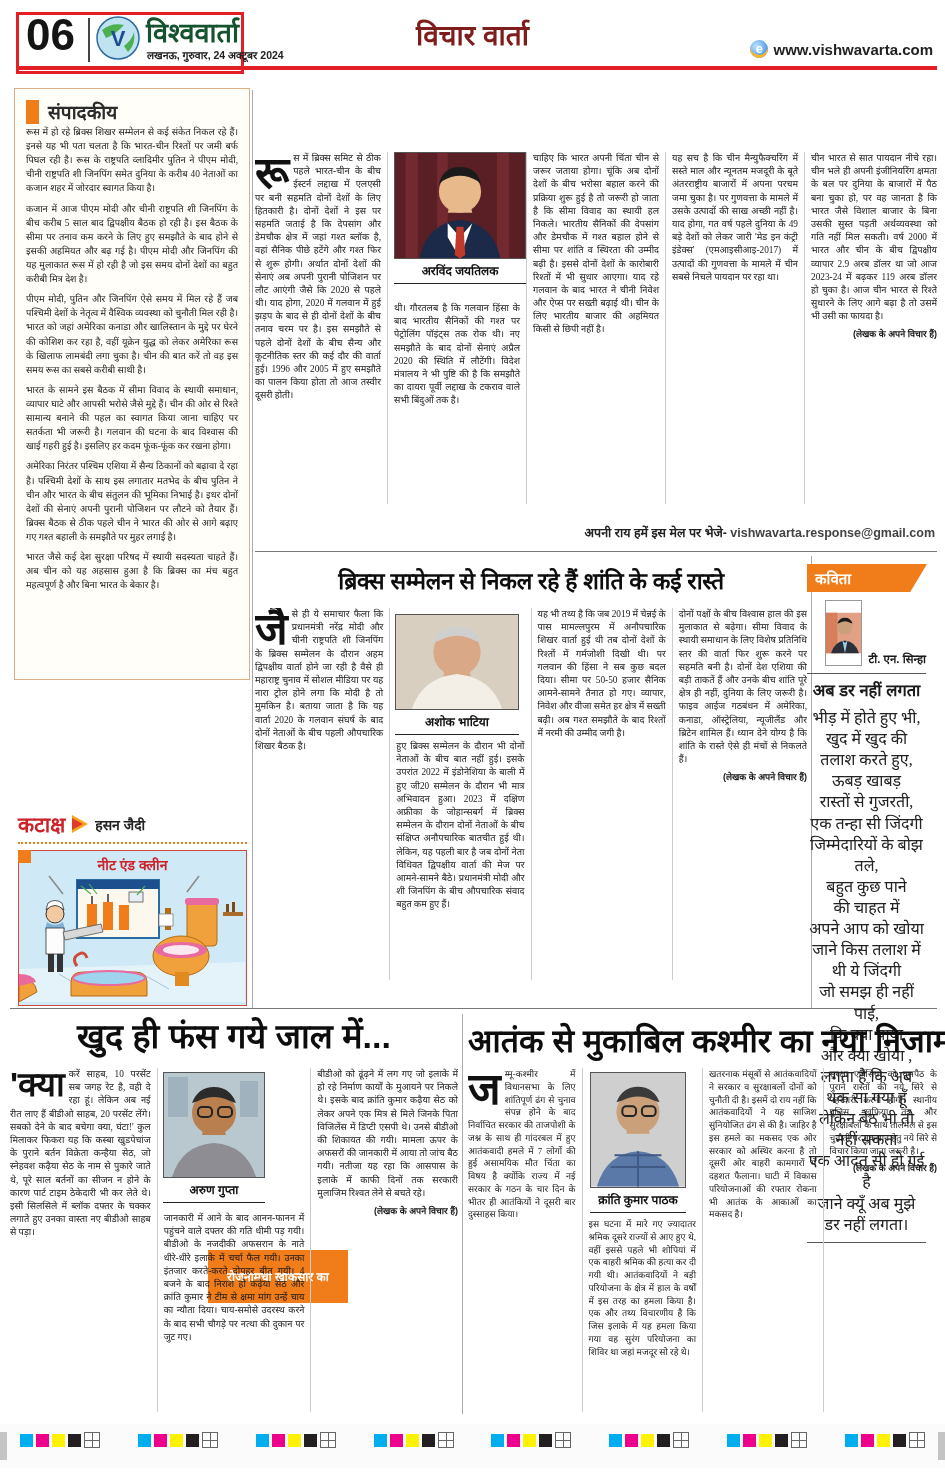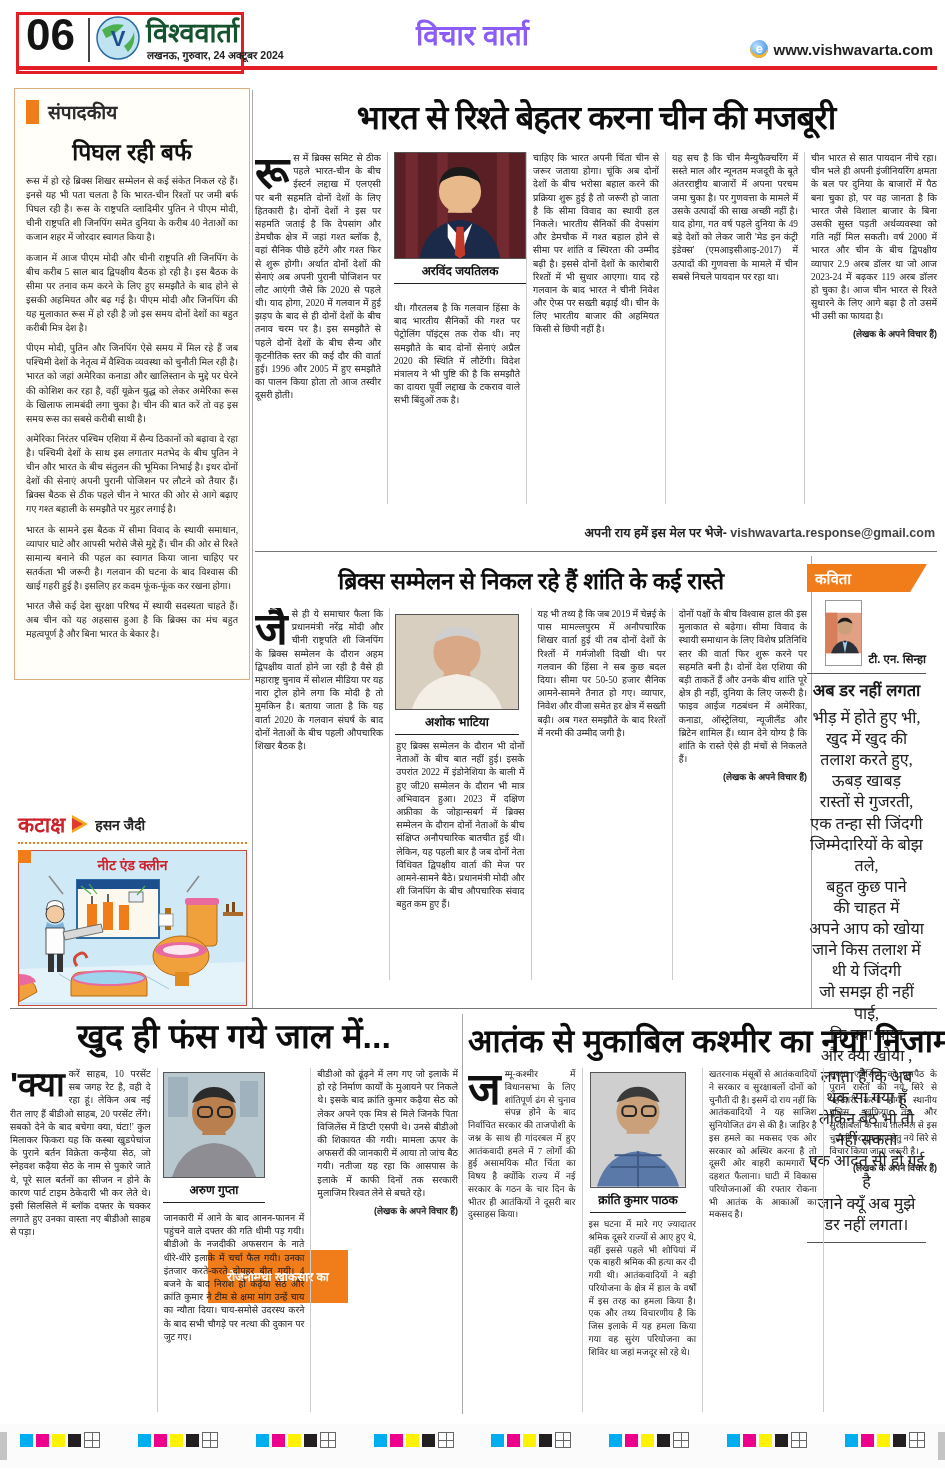--- a/index.html
+++ b/index.html
@@ -8,21 +8,21 @@
   .abs{position:absolute;}
 
   
   #red-box{left:16px;top:12px;width:222px;height:56px;border:3px solid #e31e24;}
   #red-line{left:16px;top:66px;width:921px;height:4px;background:#e31e24;}
   #page-number{left:26px;top:10px;font:700 44px "Liberation Sans",sans-serif;color:#141414;}
   #hdr-divider{left:88px;top:18px;width:2px;height:44px;background:#444;}
   #logo{left:96px;top:16px;}
   #masthead{left:146px;top:13px;font:700 27px "Liberation Sans",sans-serif;color:#14532d;letter-spacing:0;}
   #dateline{left:147px;top:48px;font:700 10.5px "Liberation Sans",sans-serif;color:#222;width:170px;}
-  #section-title{left:0;right:0;top:15px;text-align:center;font:700 28px "Liberation Sans",sans-serif;color:#8b5cf6;}
+  #section-title{left:0;right:0;top:15px;text-align:center;font:700 28px "Liberation Sans",sans-serif;color:#7f1d1d;}
   #website{right:12px;top:40px;font:700 15px "Liberation Sans",sans-serif;color:#222;display:flex;align-items:center;gap:5px;}
   .e-icon{width:18px;height:18px;border-radius:50%;background:radial-gradient(circle at 35% 35%,#bfe3ff,#1e7ae0);
           color:#fff;font:700 13px/18px "Liberation Sans",sans-serif;text-align:center;display:inline-block;
           box-shadow:inset 0 -3px 0 #f7b62a;}
 
   
   .vrule{background:#aaa;width:1px;}
   .hrule{background:#777;height:1px;}
 
   
@@ -135,27 +135,26 @@
   <div class="abs vrule" style="left:811px;top:556px;height:452px;"></div>
   <div class="abs hrule" style="left:255px;top:551px;width:682px;"></div>
   <div class="abs hrule" style="left:10px;top:1008px;width:927px;"></div>
   <div class="abs vrule" style="left:462px;top:1014px;height:400px;"></div>
 
   <div class="abs" id="editorial-box">
     <div class="ed-label-row">
       <span class="orange-chip"></span>
       <span class="ed-label">संपादकीय</span>
     </div>
-    <div class="ed-title">पिघल रही बर्फ</div>
     <div class="ed-text">
         <p>रूस में हो रहे ब्रिक्स शिखर सम्मेलन से कई संकेत निकल रहे हैं। इनसे यह भी पता चलता है कि भारत-चीन रिश्तों पर जमी बर्फ पिघल रही है। रूस के राष्ट्रपति व्लादिमीर पुतिन ने पीएम मोदी, चीनी राष्ट्रपति शी जिनपिंग समेत दुनिया के करीब 40 नेताओं का कजान शहर में जोरदार स्वागत किया है।</p>
         <p>कजान में आज पीएम मोदी और चीनी राष्ट्रपति शी जिनपिंग के बीच करीब 5 साल बाद द्विपक्षीय बैठक हो रही है। इस बैठक के सीमा पर तनाव कम करने के लिए हुए समझौते के बाद होने से इसकी अहमियत और बढ़ गई है। पीएम मोदी और जिनपिंग की यह मुलाकात रूस में हो रही है जो इस समय दोनों देशों का बहुत करीबी मित्र देश है।</p>
         <p>पीएम मोदी, पुतिन और जिनपिंग ऐसे समय में मिल रहे हैं जब पश्चिमी देशों के नेतृत्व में वैश्विक व्यवस्था को चुनौती मिल रही है। भारत को जहां अमेरिका कनाडा और खालिस्तान के मुद्दे पर घेरने की कोशिश कर रहा है, वहीं यूक्रेन युद्ध को लेकर अमेरिका रूस के खिलाफ लामबंदी लगा चुका है। चीन की बात करें तो वह इस समय रूस का सबसे करीबी साथी है।</p>
+        <p>भारत के सामने इस बैठक में सीमा विवाद के स्थायी समाधान, व्यापार घाटे और आपसी भरोसे जैसे मुद्दे हैं। चीन की ओर से रिश्ते सामान्य बनाने की पहल का स्वागत किया जाना चाहिए पर सतर्कता भी जरूरी है। गलवान की घटना के बाद विश्वास की खाई गहरी हुई है। इसलिए हर कदम फूंक-फूंक कर रखना होगा।</p>
         <p>अमेरिका निरंतर पश्चिम एशिया में सैन्य ठिकानों को बढ़ावा दे रहा है। पश्चिमी देशों के साथ इस लगातार मतभेद के बीच पुतिन ने चीन और भारत के बीच संतुलन की भूमिका निभाई है। इधर दोनों देशों की सेनाएं अपनी पुरानी पोजिशन पर लौटने को तैयार हैं। ब्रिक्स बैठक से ठीक पहले चीन ने भारत की ओर से आगे बढ़ाए गए गश्त बहाली के समझौते पर मुहर लगाई है।</p>
-        <p>भारत के सामने इस बैठक में सीमा विवाद के स्थायी समाधान, व्यापार घाटे और आपसी भरोसे जैसे मुद्दे हैं। चीन की ओर से रिश्ते सामान्य बनाने की पहल का स्वागत किया जाना चाहिए पर सतर्कता भी जरूरी है। गलवान की घटना के बाद विश्वास की खाई गहरी हुई है। इसलिए हर कदम फूंक-फूंक कर रखना होगा।</p>
         <p>भारत जैसे कई देश सुरक्षा परिषद में स्थायी सदस्यता चाहते हैं। अब चीन को यह अहसास हुआ है कि ब्रिक्स का मंच बहुत महत्वपूर्ण है और बिना भारत के बेकार है।</p>
       </div>
   </div>
 
   <div class="abs" id="kataksh-head">
     <span class="kataksh-word">कटाक्ष</span>
     <span class="arrow"></span>
     <span class="kataksh-author">हसन जैदी</span>
   </div>
   <div class="abs" id="kataksh-dots"></div>
@@ -205,21 +204,20 @@
       <path d="M52 108 q0 -10 12 -10 h52 q12 0 12 10 v14 h-76 Z" fill="#f0a13c" stroke="#b36c14" stroke-width="1"></path>
       <ellipse cx="90" cy="104" rx="36" ry="7" fill="#9fd4ee" stroke="#e86a9e" stroke-width="2"></ellipse>
       <path d="M58 92 q-6 -8 2 -12 q6 -3 8 4" fill="none" stroke="#d04a3a" stroke-width="3"></path>
 
       <path d="M0 104 q16 0 18 14 l-18 10 Z" fill="#f0a13c" stroke="#b36c14" stroke-width="1"></path>
       <path d="M0 100 q14 0 17 8 l-17 4 Z" fill="#e86a9e"></path>
     </svg>
   </div>
 
   <div class="abs" id="main-article">
-    <div class="headline">भारत से रिश्ते बेहतर करना चीन की मजबूरी</div>
     <div class="photo-block" id="main-photo">
       <svg class="photo-frame" viewBox="0 0 74 60">
         <rect width="74" height="60" fill="#5a1f24"></rect>
         <rect x="6" y="0" width="7" height="60" fill="#732930"></rect>
           <rect x="24" y="0" width="6" height="60" fill="#732930"></rect>
           <rect x="58" y="0" width="7" height="60" fill="#732930"></rect>
         <circle cx="37" cy="22" r="12" fill="#e8b98a"></circle>
         <path d="M25 18 q2 -10 12 -10 q10 0 12 10 l-2 -2 q-10 -6 -20 0 Z" fill="#1b1b1b"></path>
         <path d="M31 30 q6 4 12 0 l1 4 h-14 Z" fill="#e8b98a"></path>
         <path d="M14 60 q4 -20 23 -22 q19 2 23 22 Z" fill="#1c2a4a"></path>

